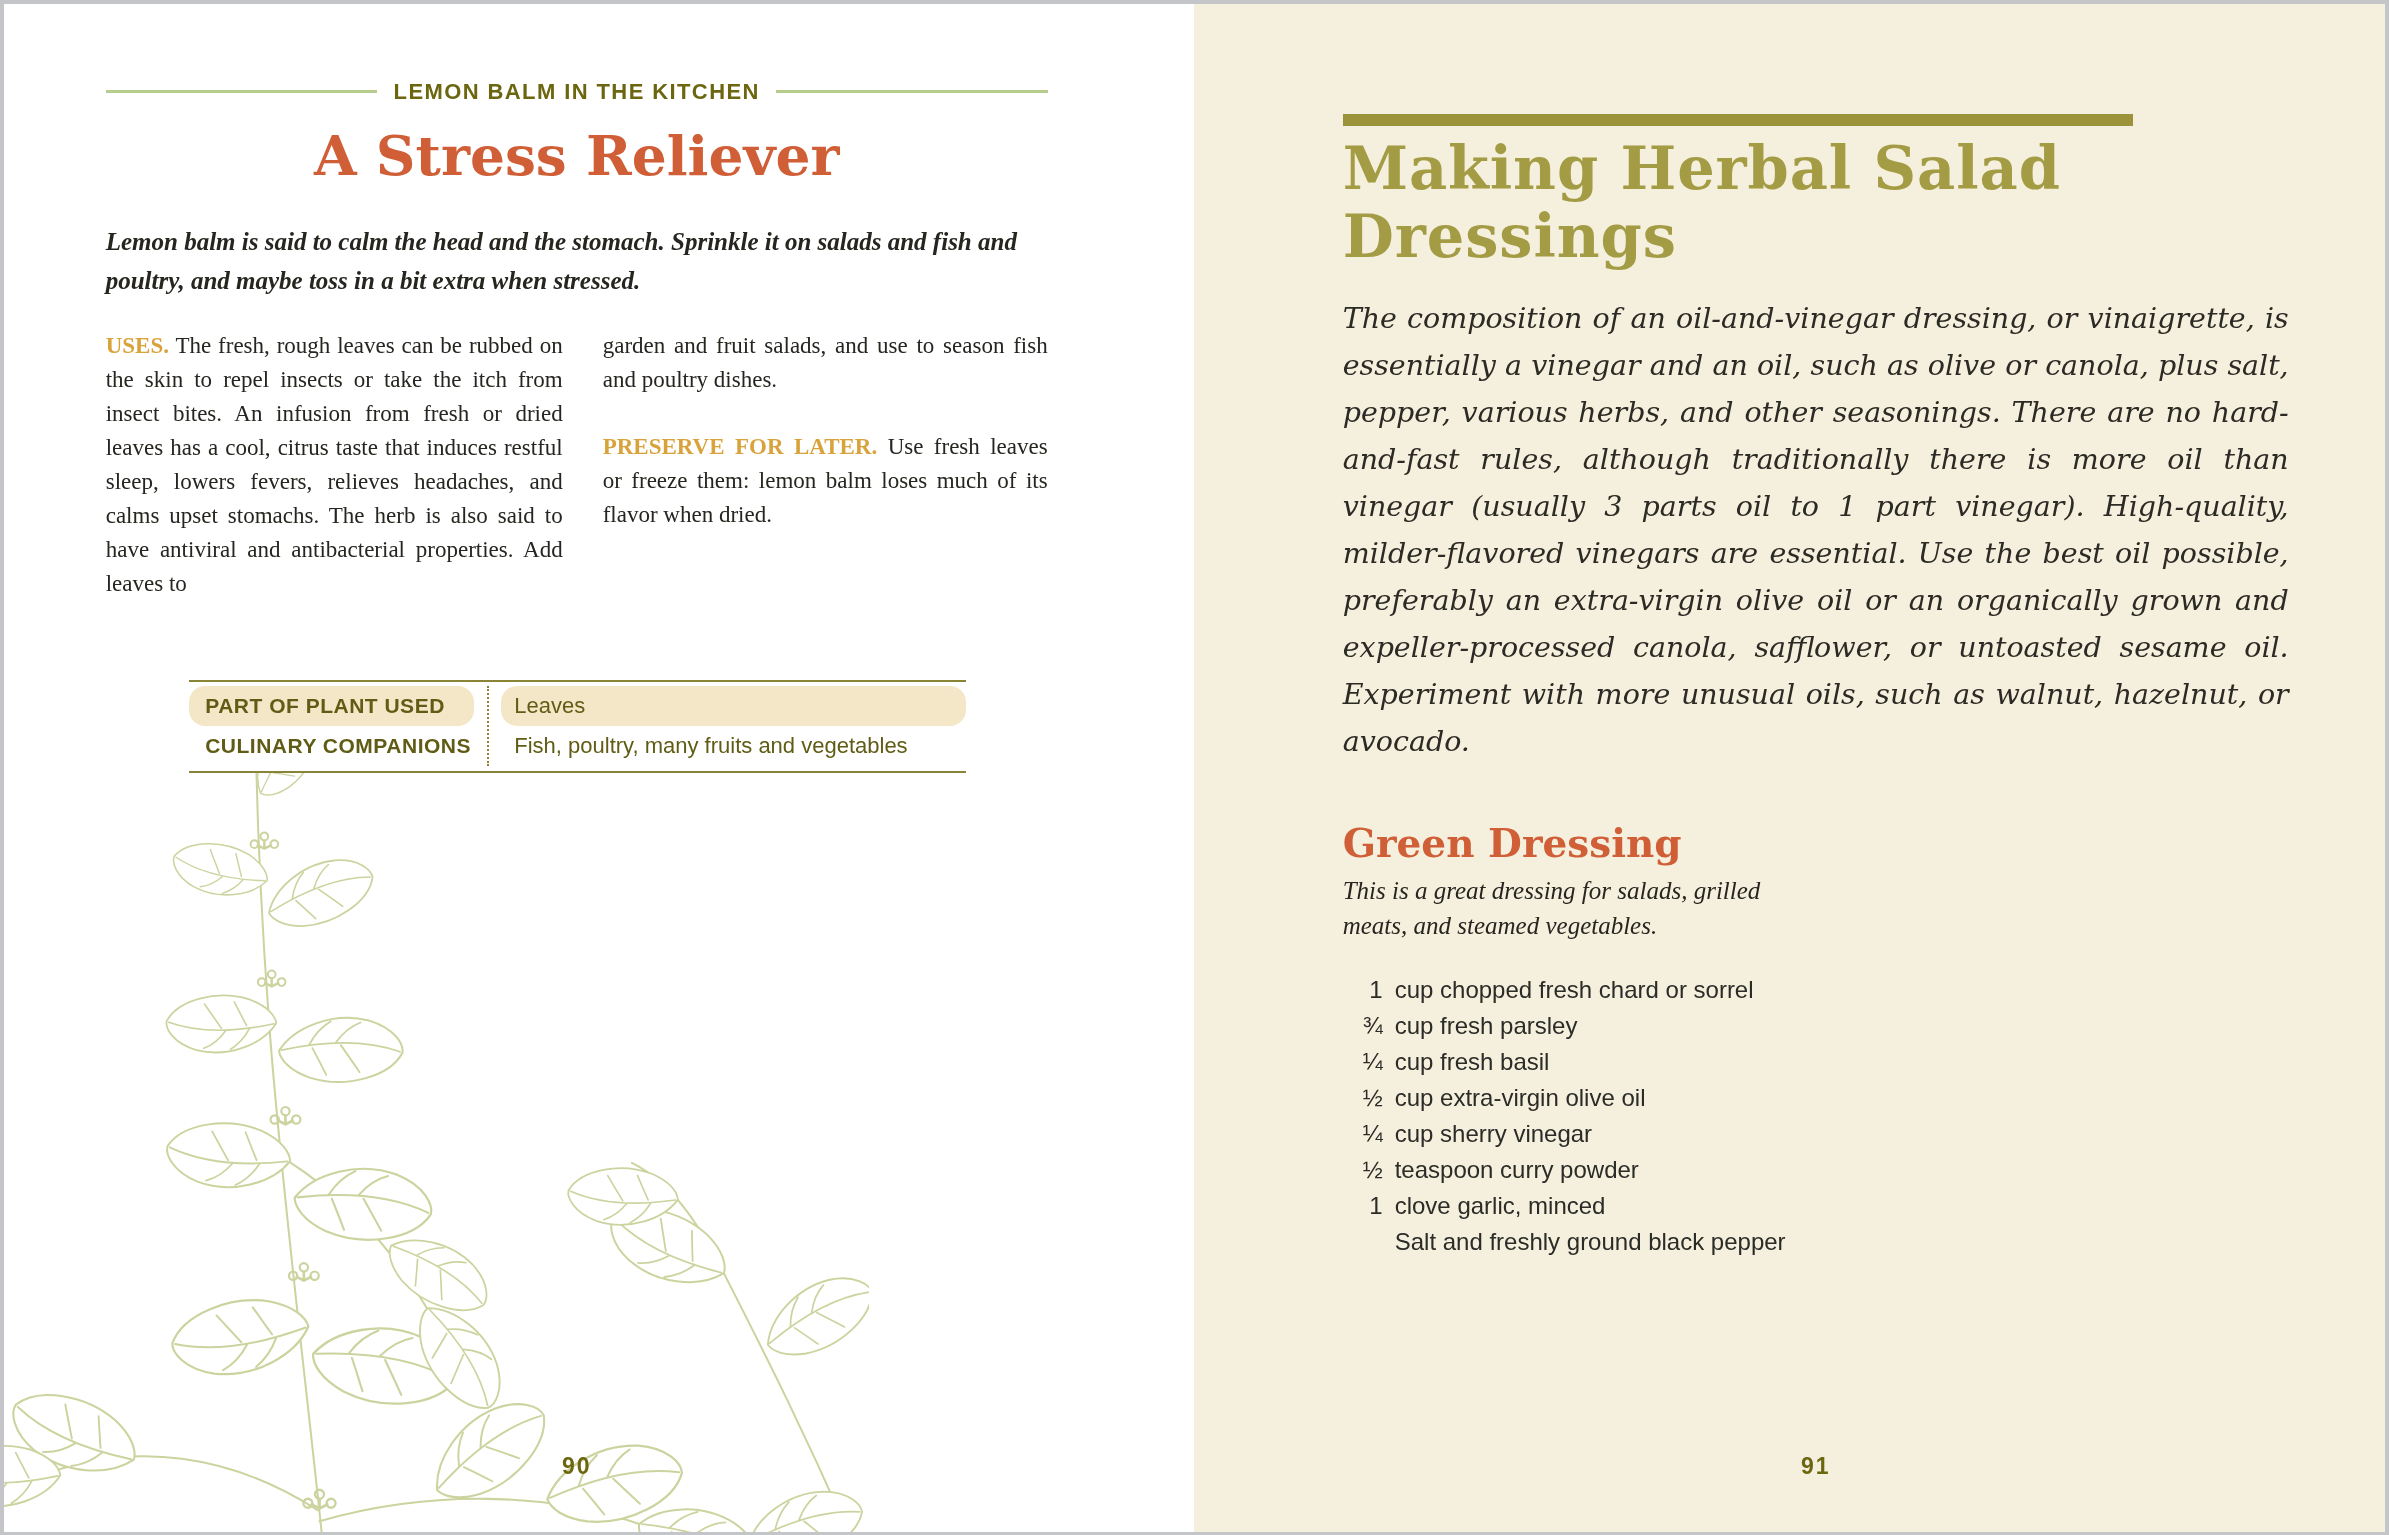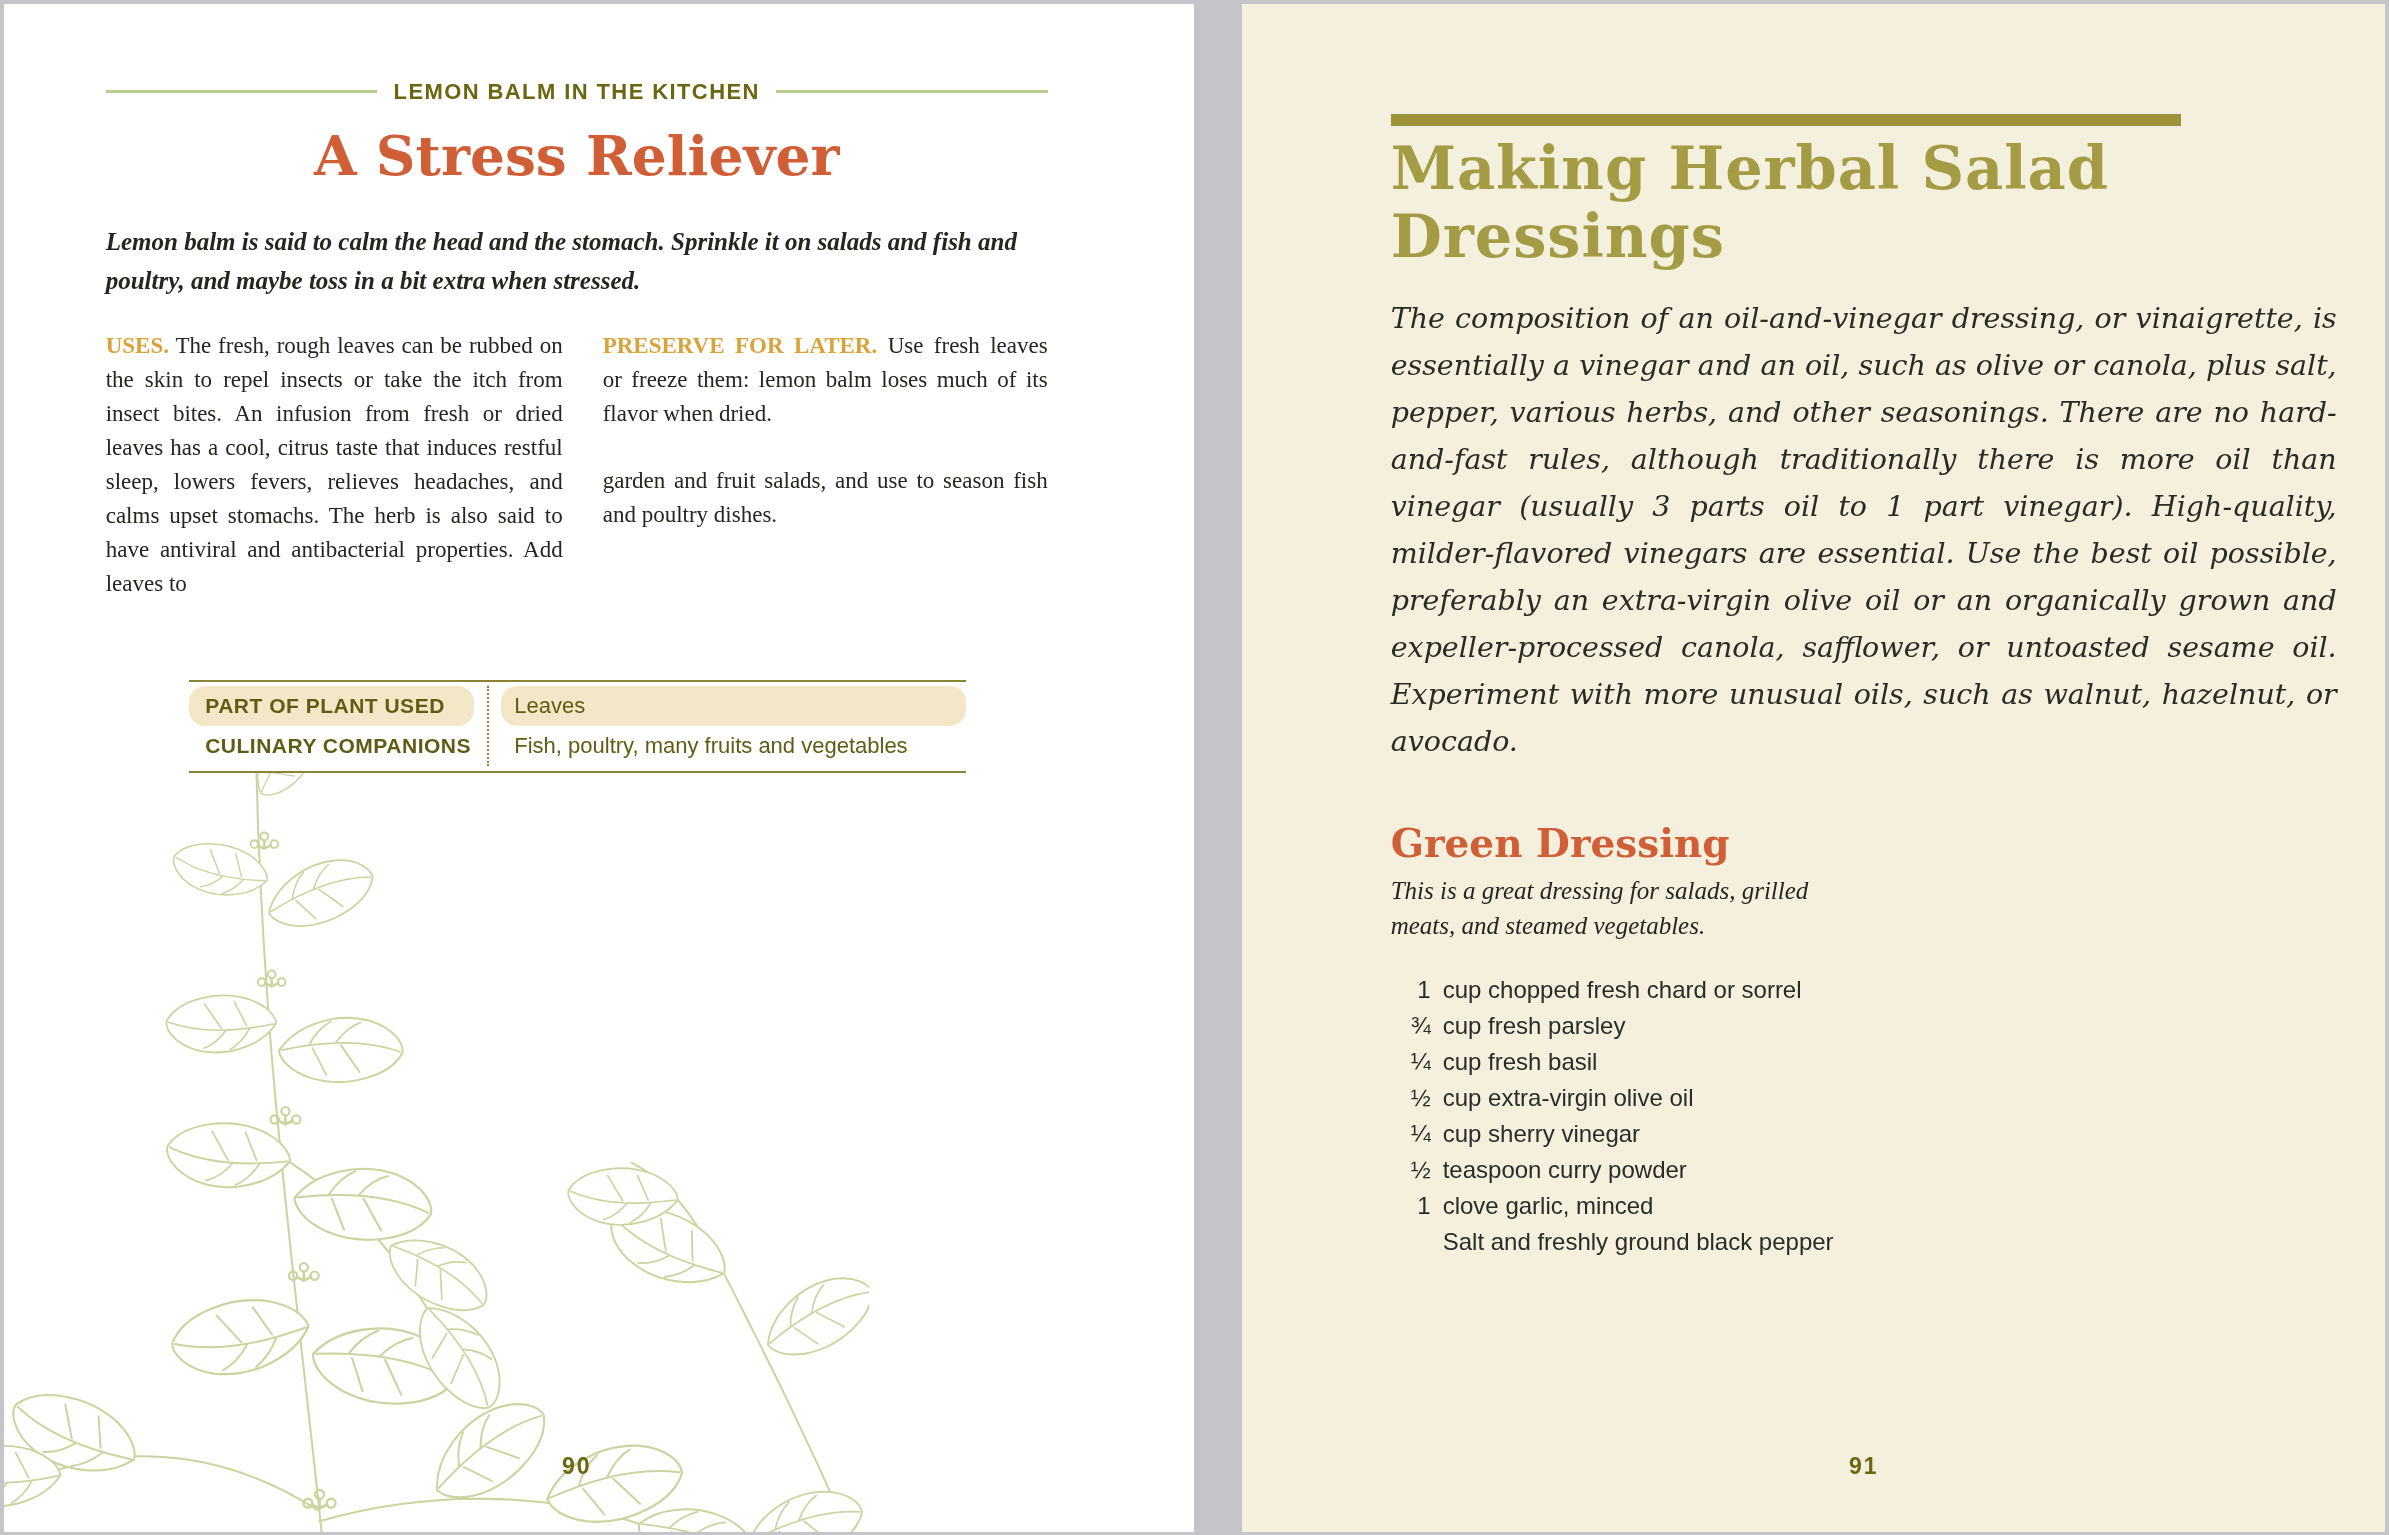--- a/index.html
+++ b/index.html
@@ -2,21 +2,21 @@
 <html style="font-size:14.7px"><head>
 <meta charset="utf-8">
 <style>
   * { margin:0; padding:0; box-sizing:border-box; }
   body {
     width:2389px; height:1536px; position:relative;
     background:#c3c5c9;
     font-family:"Liberation Serif", serif;
     color:#26251f;
   }
-  .spread { position:absolute; inset:3.7px; display:flex;gap:48px; }
+  .spread { position:absolute; inset:3.7px; display:flex; }
 
   
   .page-left { width:1190px; background:#ffffff; position:relative; overflow:hidden; }
   .lp-content { position:absolute; left:102px; top:0; width:942px; }
   .kicker-row { margin-top:75px; display:flex; align-items:center; gap:16.5px; }
   .kicker-rule { flex:1; height:2.8px; background:#b7cd90; }
   .kicker {
     font-family:"Liberation Sans", sans-serif; font-weight:700; font-size:22px;
     letter-spacing:1.4px; color:#6c6611; white-space:nowrap;
   }
@@ -170,22 +170,22 @@
 
       <h1 class="lp-title">A Stress Reliever</h1>
 
       <p class="lp-intro">Lemon balm is said to calm the head and the stomach. Sprinkle it on salads and fish and poultry, and maybe toss in a bit extra when stressed.</p>
 
       <div class="lp-cols">
         <div class="lp-col1">
           <p><span class="label-gold">USES.</span><span> The fresh, rough leaves can be rubbed on the skin to repel insects or take the itch from insect bites. An infusion from fresh or dried leaves has a cool, citrus taste that induces restful sleep, lowers fevers, relieves headaches, and calms upset stomachs. The herb is also said to have antiviral and antibacterial properties. Add leaves to</span></p>
         </div>
         <div class="lp-col2">
+          <p>garden and fruit salads, and use to season fish and poultry dishes.</p>
           <p><span class="label-gold">PRESERVE FOR LATER.</span><span> Use fresh leaves or freeze them: lemon balm loses much of its flavor when dried.</span></p>
-          <p>garden and fruit salads, and use to season fish and poultry dishes.</p>
         </div>
       </div>
     </div>
 
     <div class="info-table">
       <div class="t-row tan">
         <div class="t-label">PART OF PLANT USED</div>
         <div class="t-gap"></div>
         <div class="t-value">Leaves</div>
       </div>

